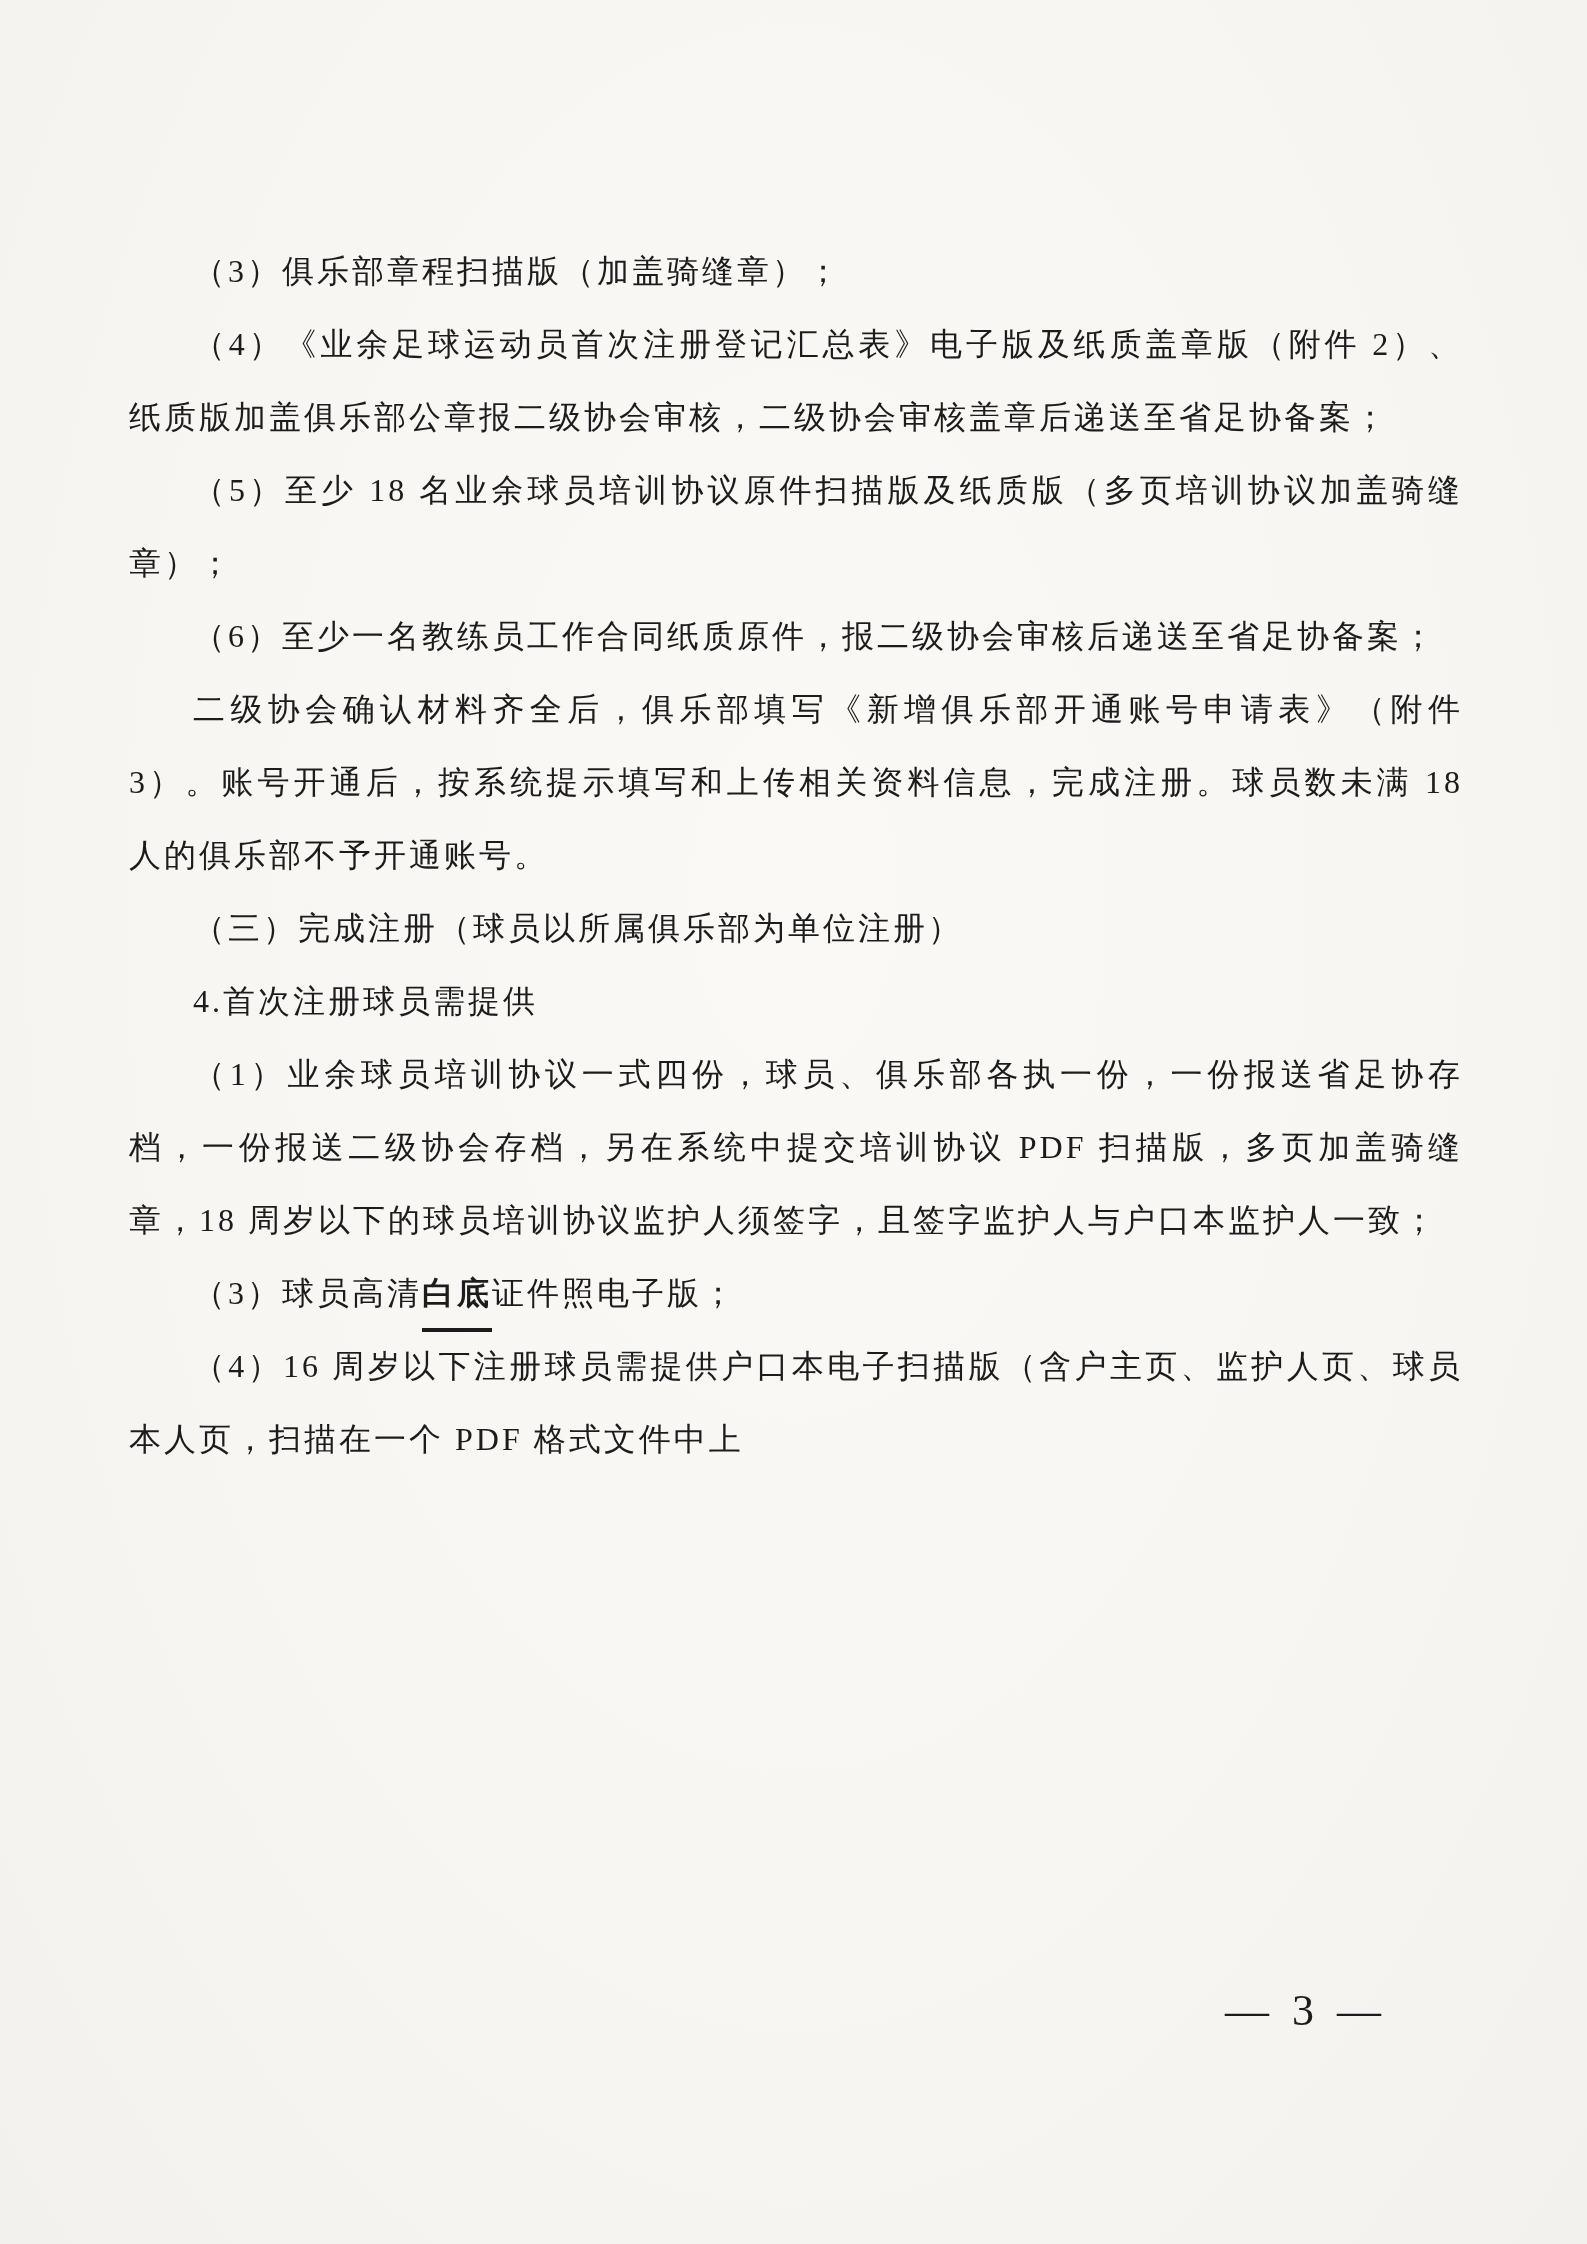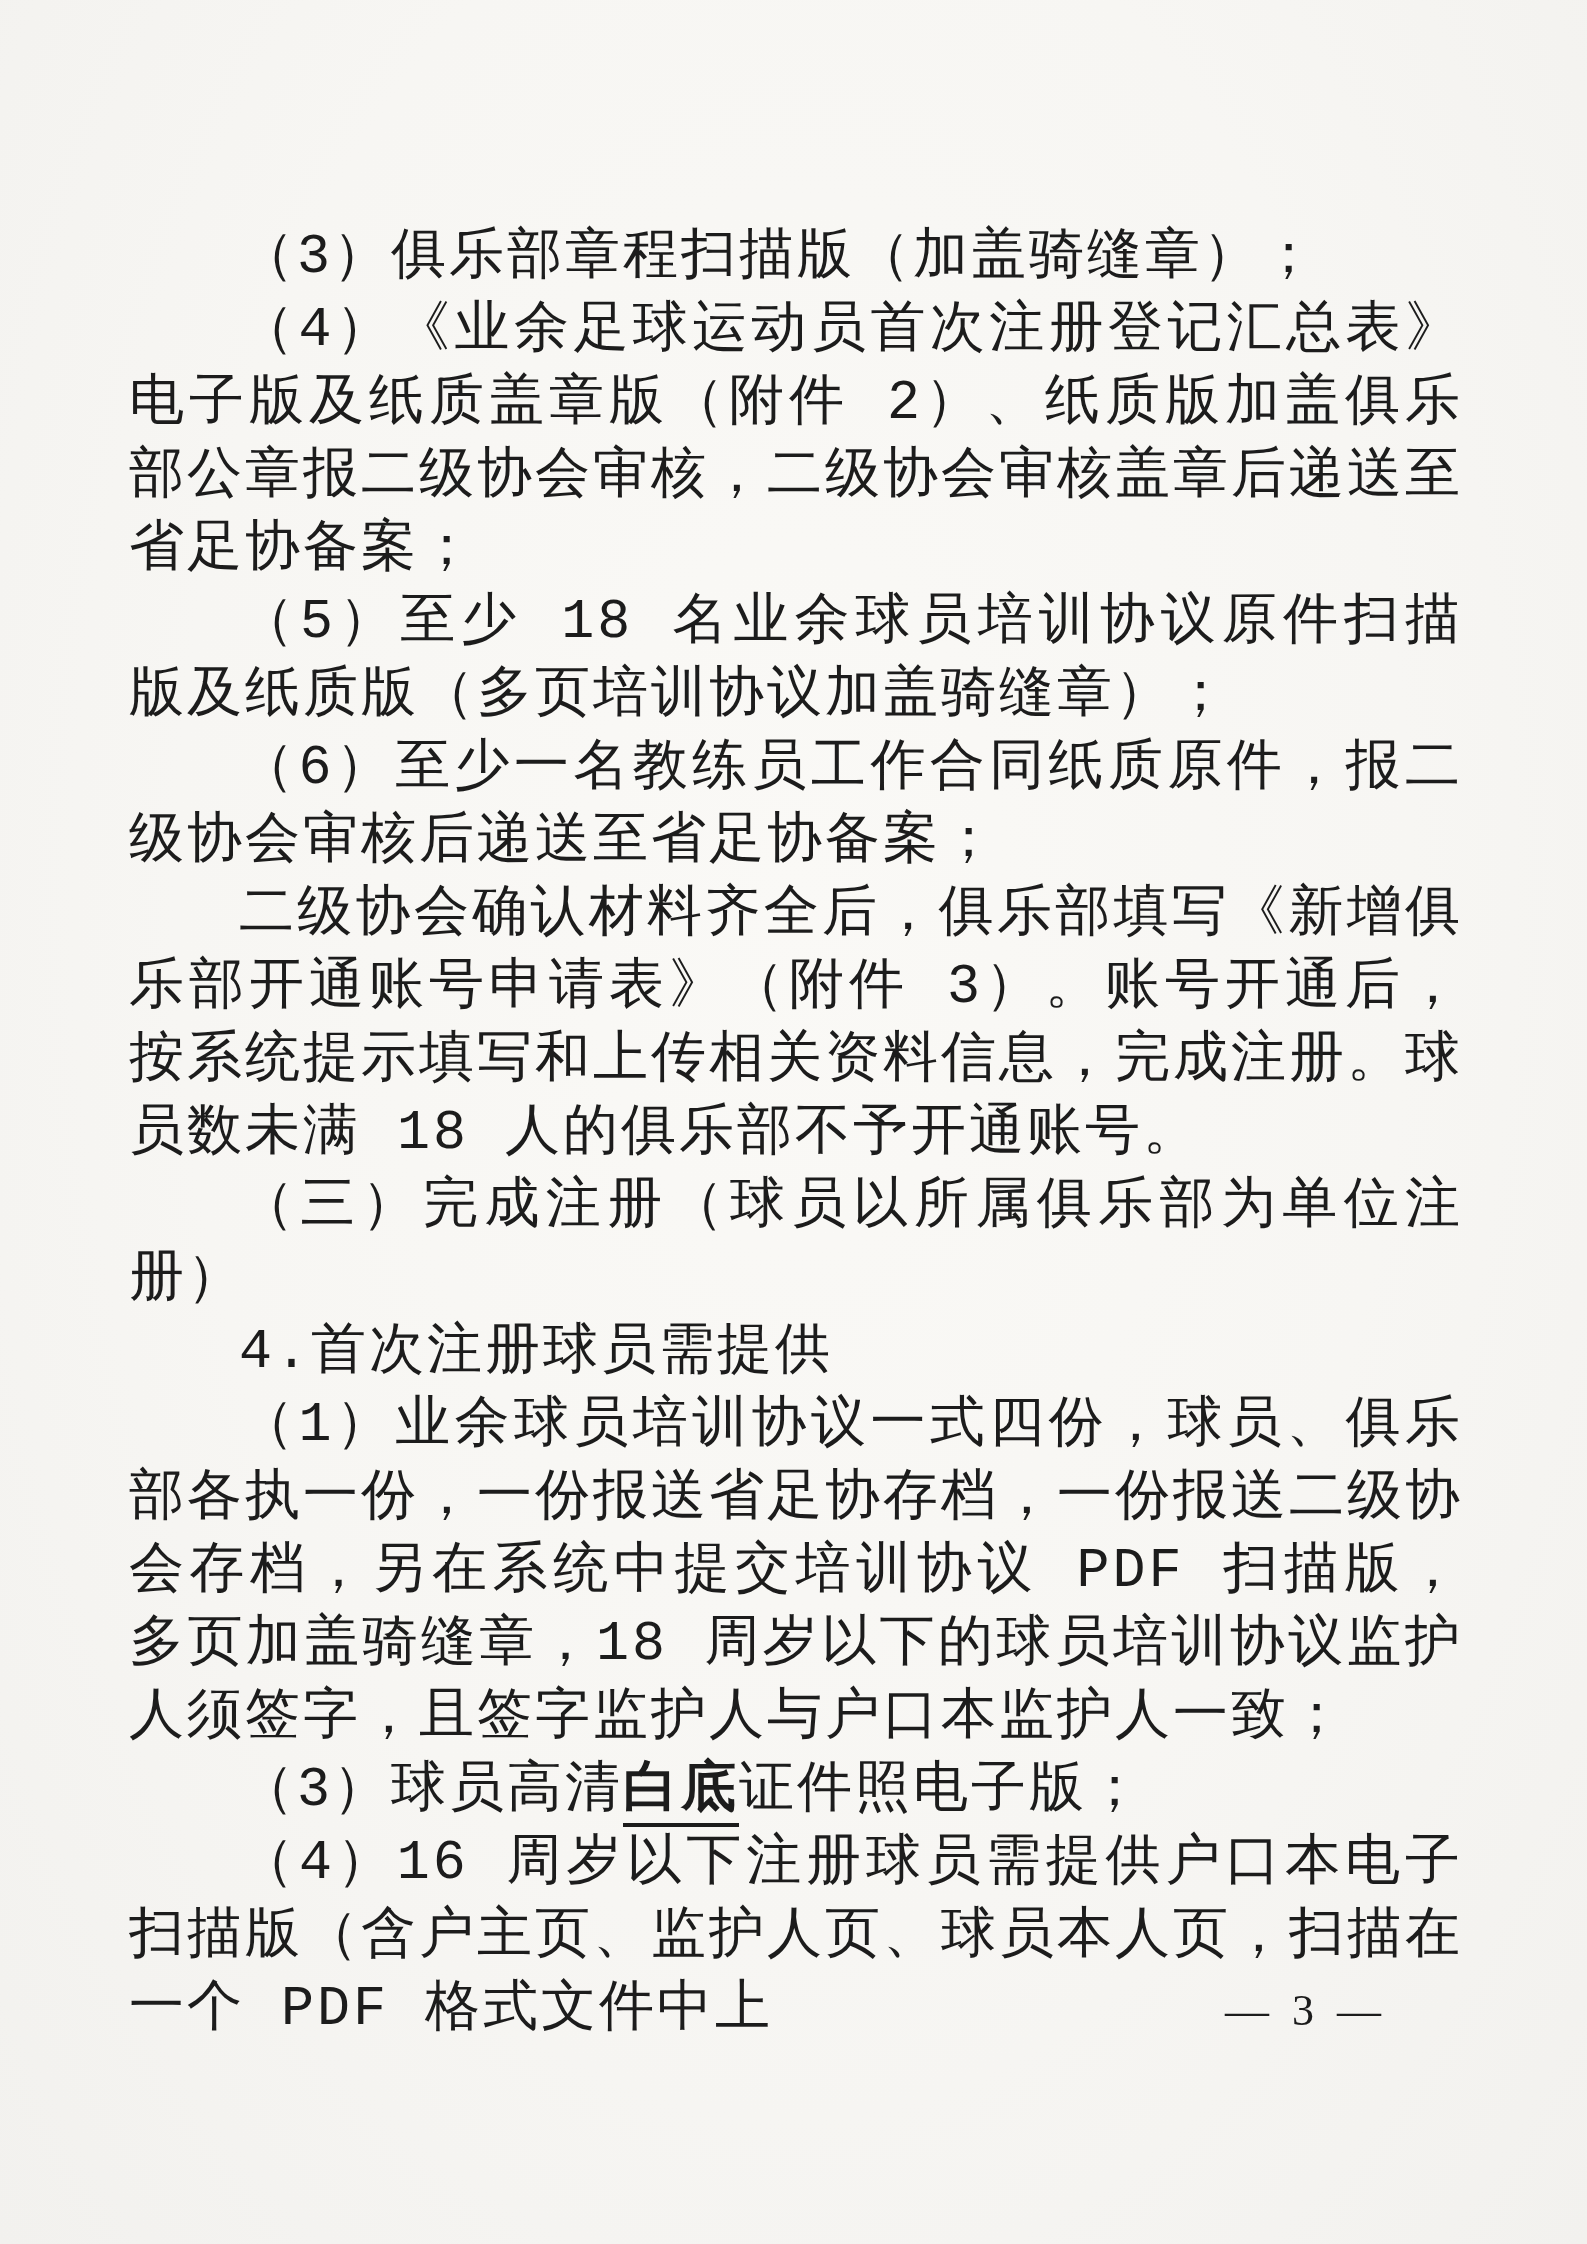--- a/index.html
+++ b/index.html
@@ -13,38 +13,37 @@
     height: 2244px;
     margin: 0 auto;
     background: radial-gradient(ellipse at 50% 40%, #faf9f6 0%, #f7f6f3 55%, #f2f1ee 100%);
     overflow: hidden;
     font-family: "Liberation Serif", "DejaVu Serif", serif;
     color: #1c1c1c;
   }
   .content {
     position: absolute;
     left: 129px;
-    top: 221px;
+    top: 235px;
     width: 1334px;
-    font-size: 55px;
+    font-size: 32px;
     line-height: 73px;
     letter-spacing: 3px;
     text-align: justify;
     text-justify: inter-ideograph;
-    font-family: Liberation Mono, monospace;
   }
   .content p {
     margin: 0;
     padding: 0;
     text-indent: 2em;
   }
   .em-bold-underline {
     font-weight: bold;
     border-bottom: 4px solid #1c1c1c;
-    padding-bottom: 1px;
+    padding-bottom: 17px;
   }
   .page-number {
     position: absolute;
     top: 1985px;
     right: 200px;
     font-size: 44px;
     letter-spacing: 6px;
     white-space: nowrap;
   }
 </style>

